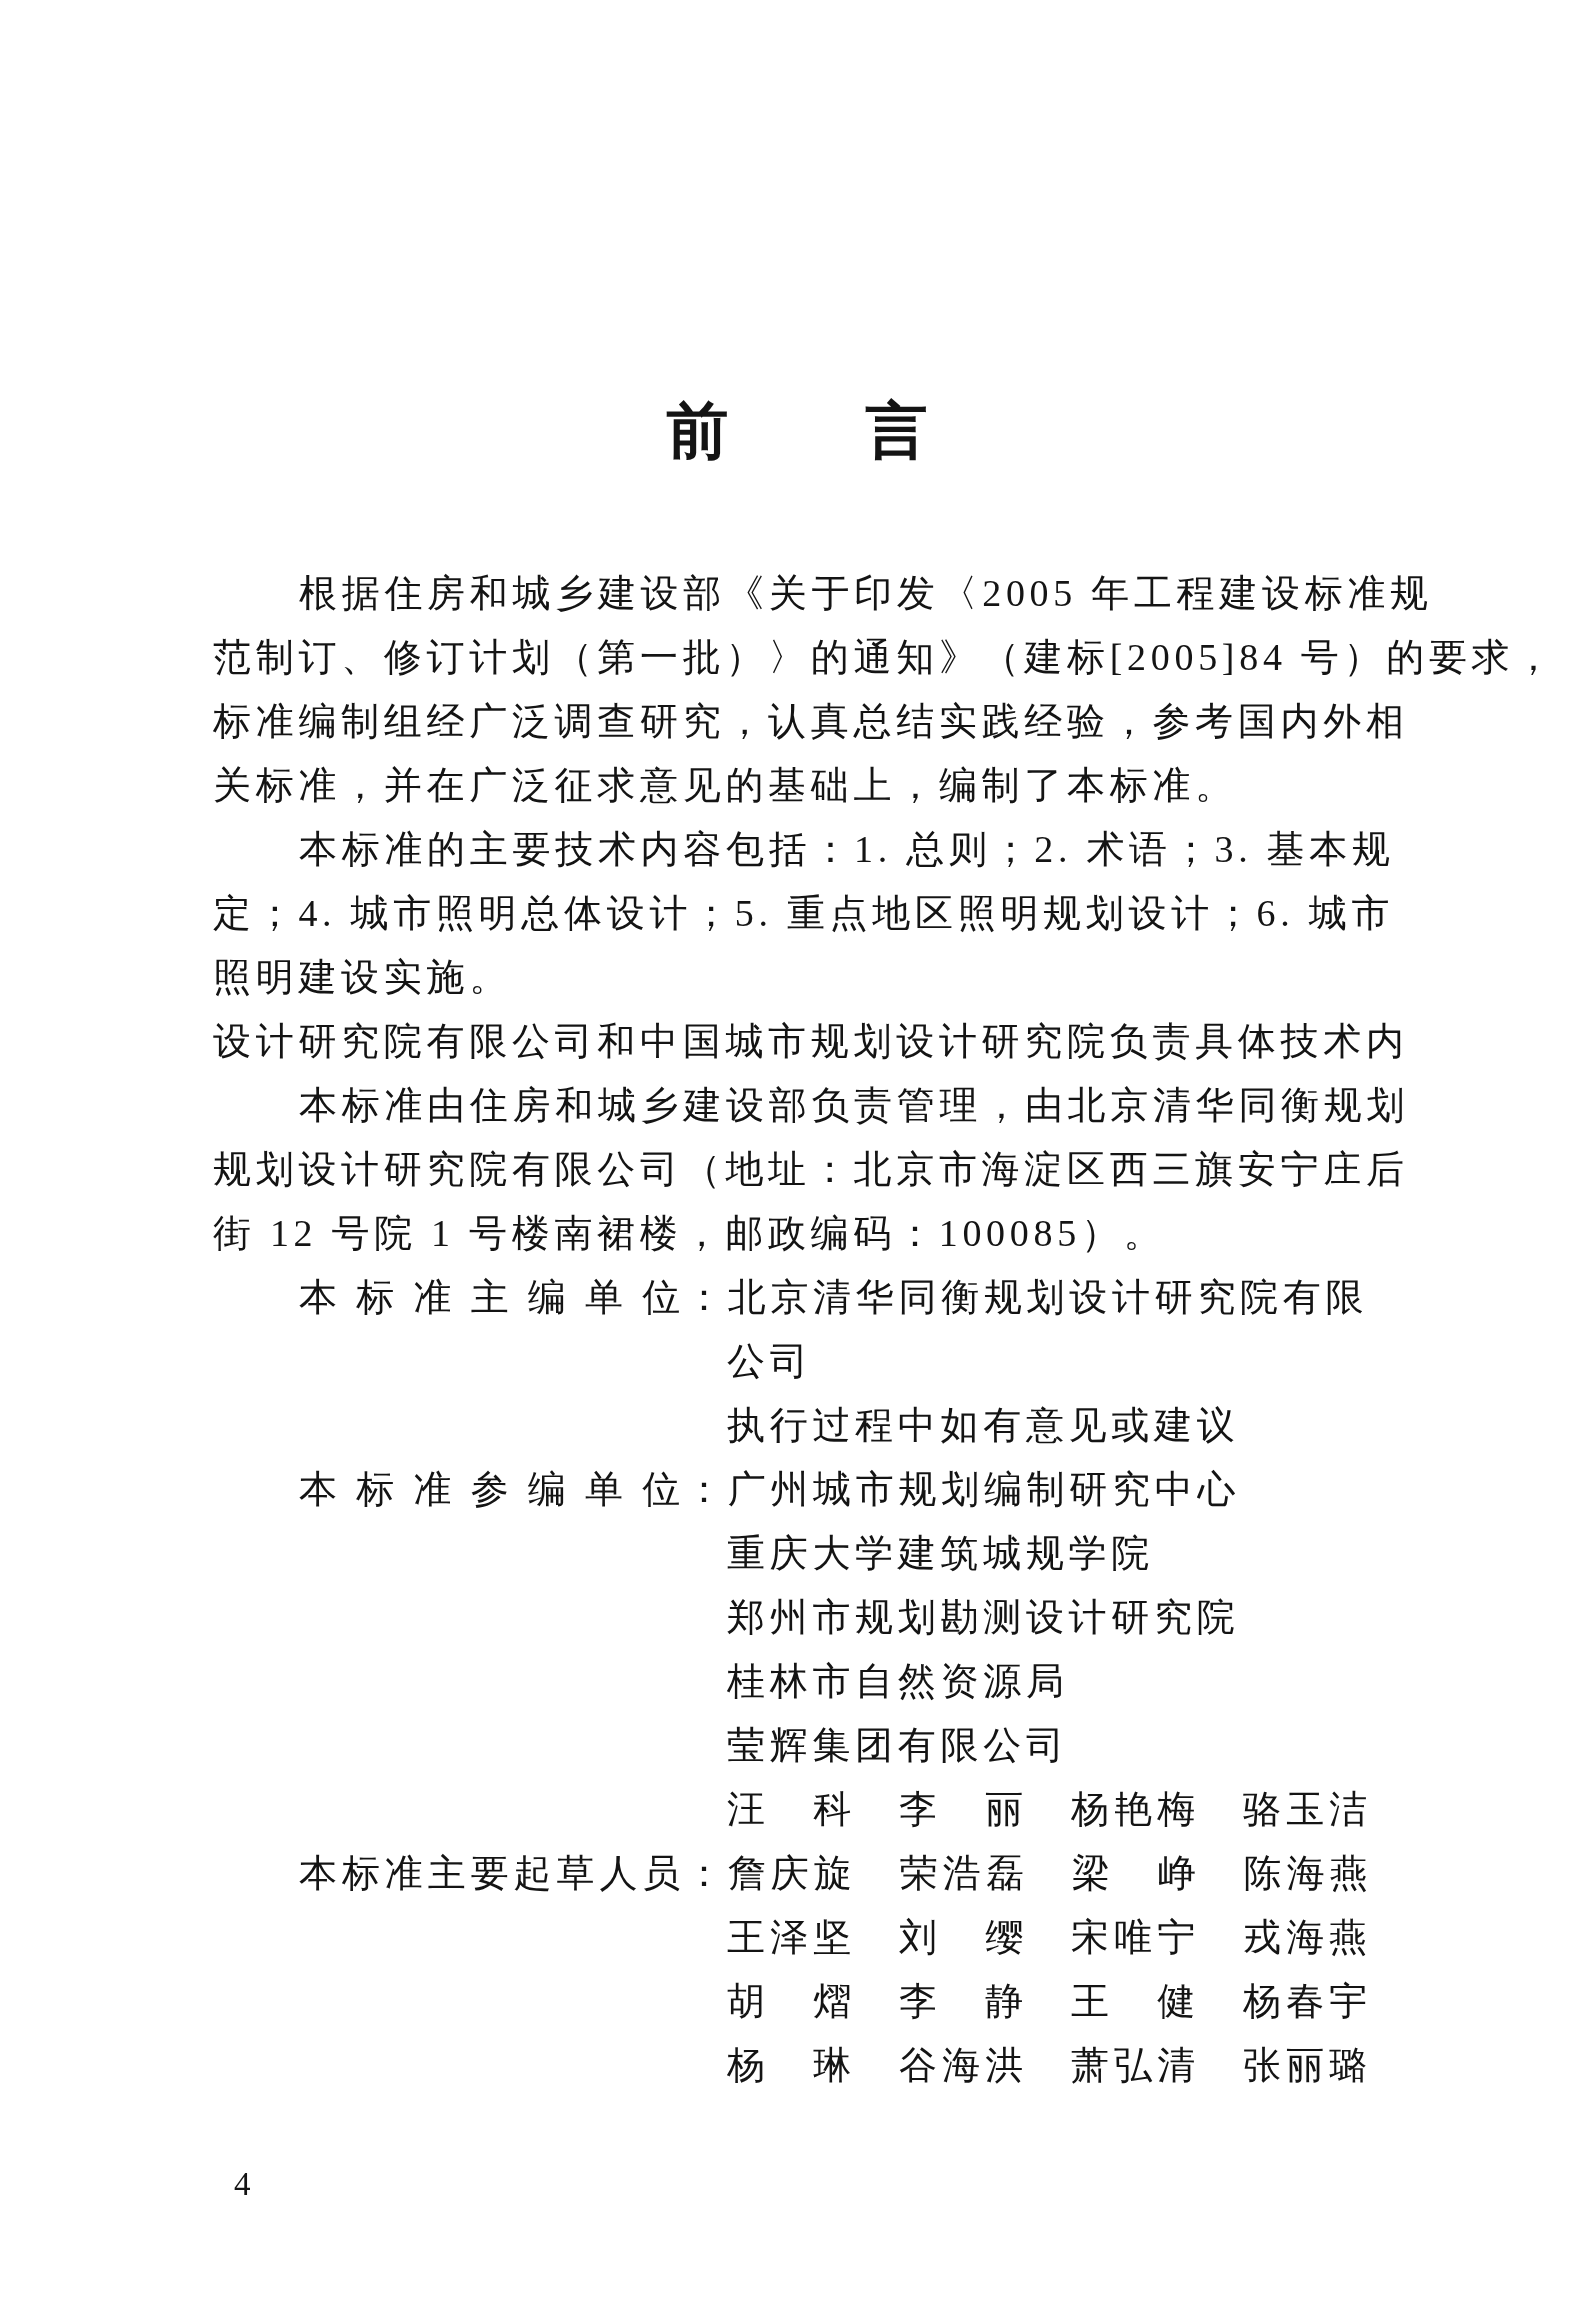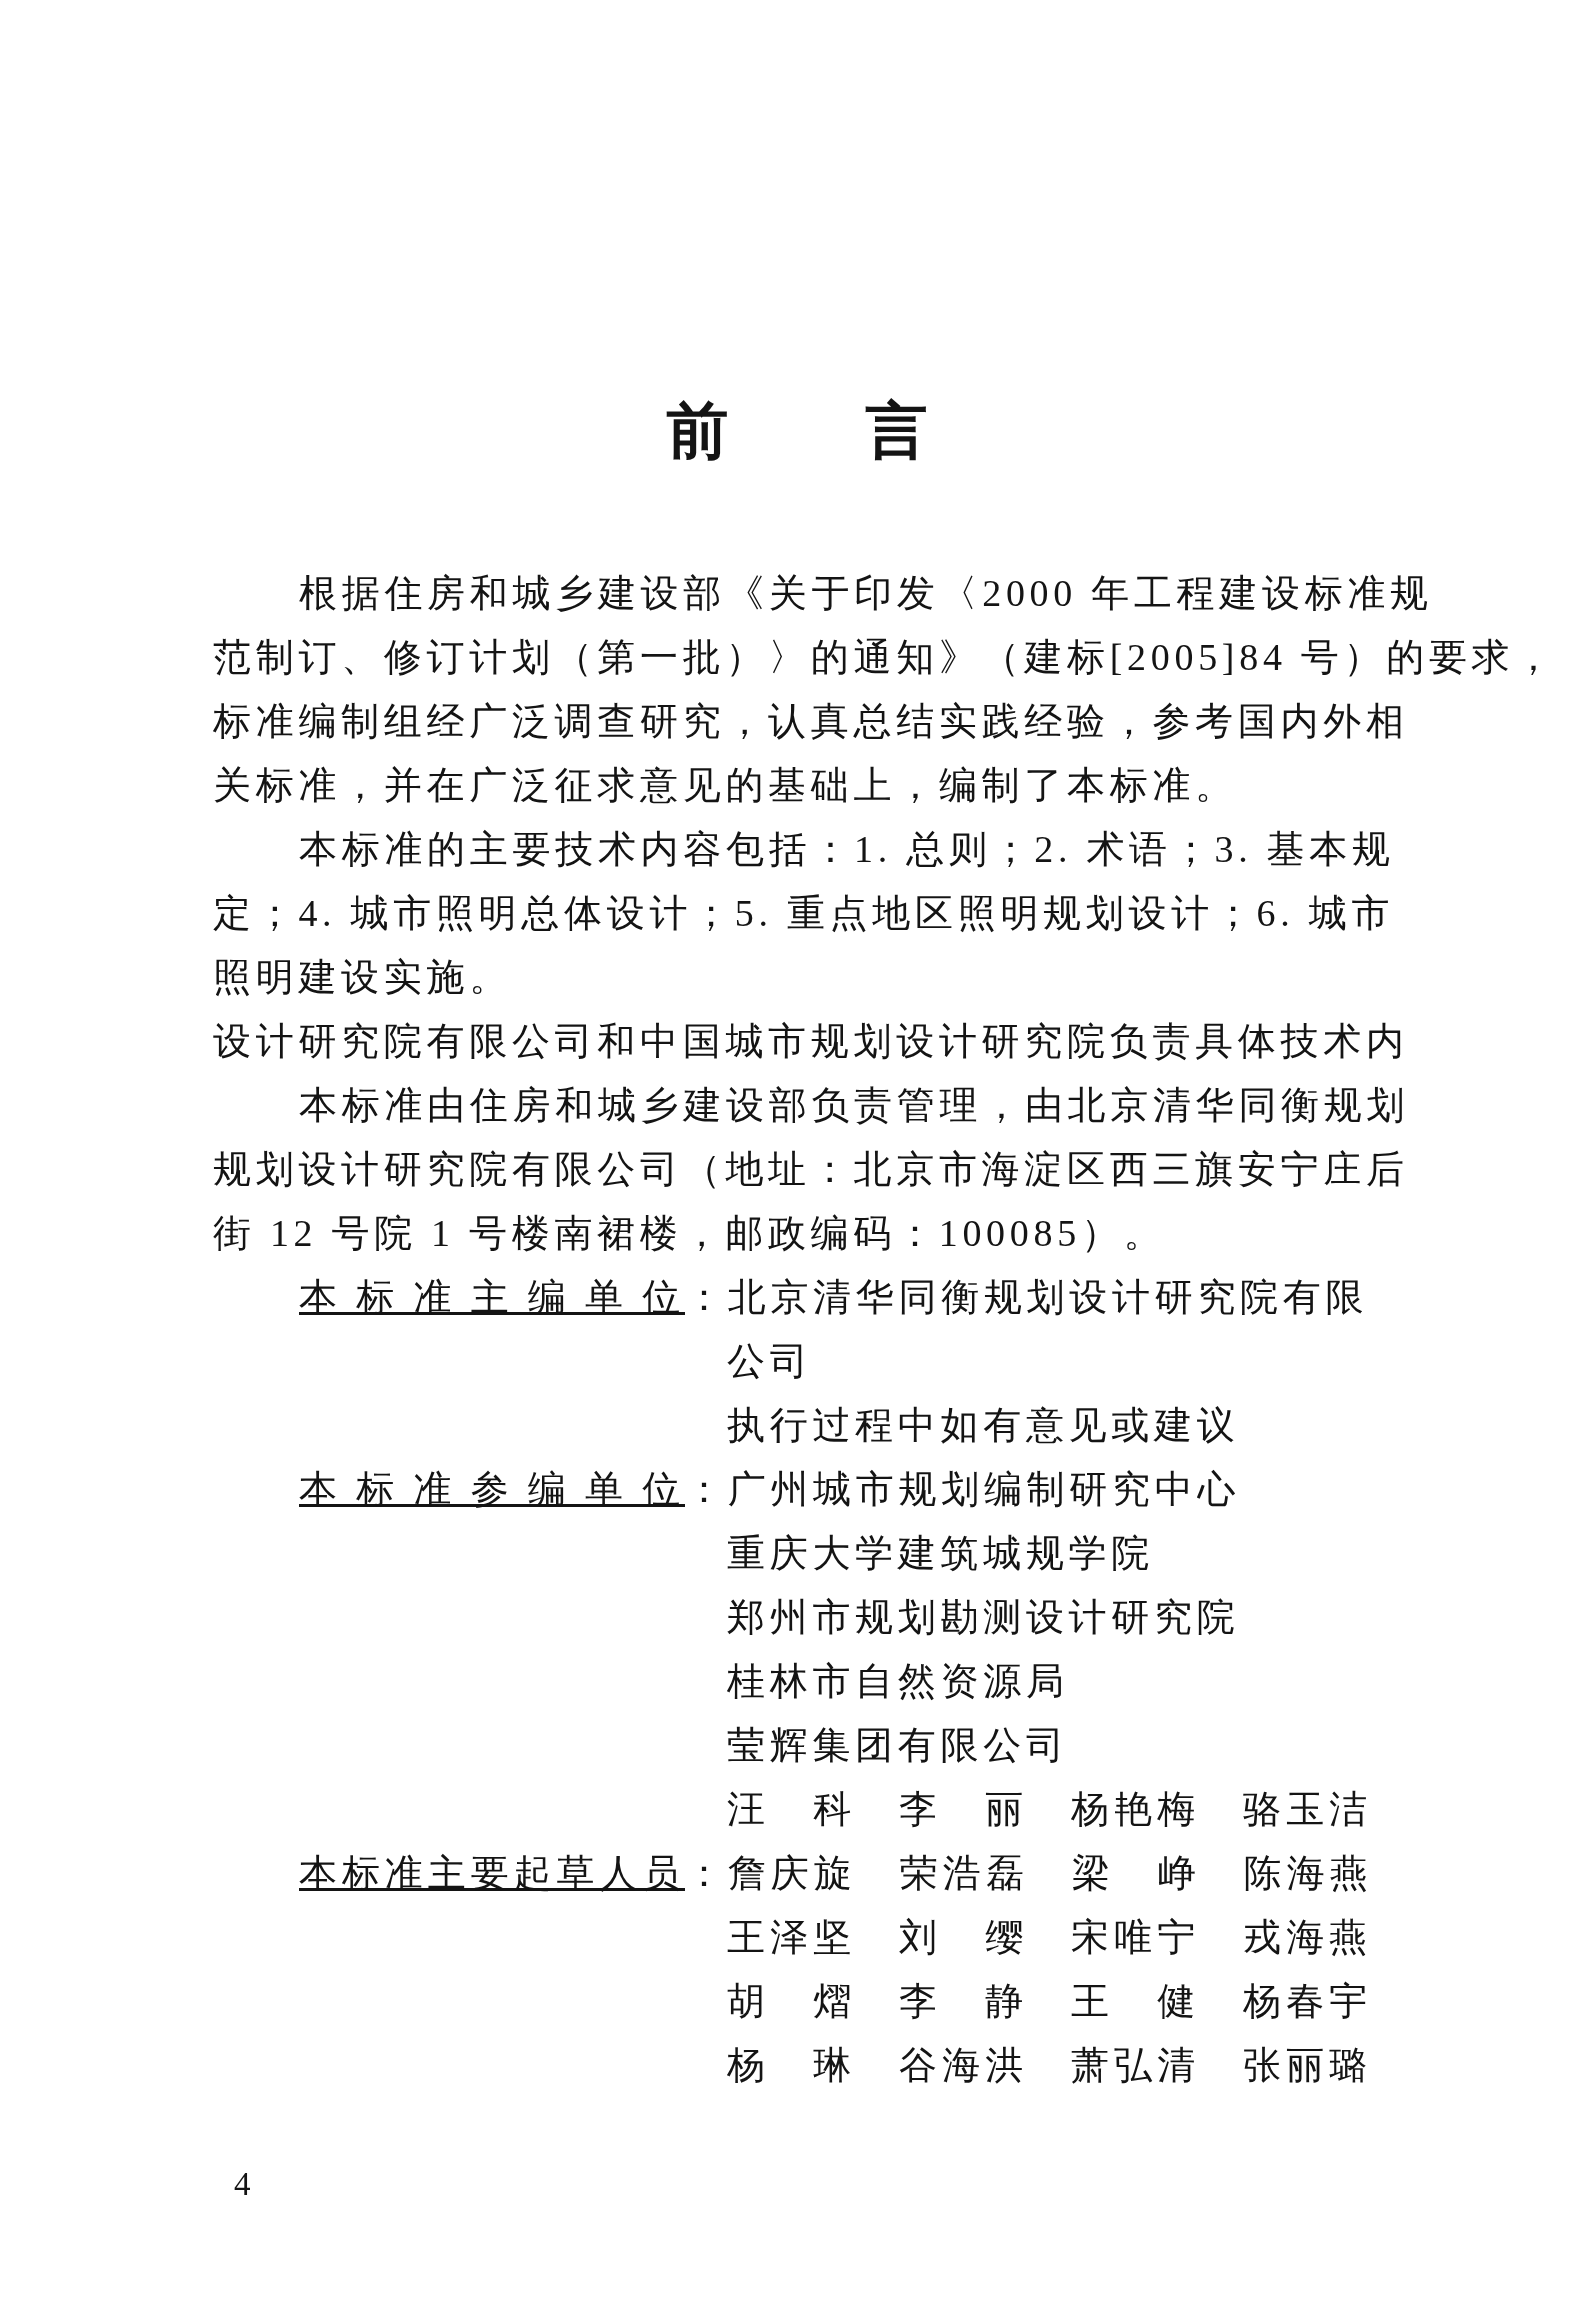--- a/index.html
+++ b/index.html
@@ -46,21 +46,20 @@
     white-space: nowrap;
   }
   .indent { padding-left: 86px; }
   .cont   { padding-left: 514px; }
   .cred-label {
     display: inline-block;
     width: 386px;
     text-align: justify;
     text-align-last: justify;
     vertical-align: top;
-    text-decoration: underline;
   }
   .name {
     display: inline-block;
     width: 129px;
     margin-right: 43px;
     text-align: justify;
     text-align-last: justify;
     vertical-align: top;
   }
   .name:last-child { margin-right: 0; }
@@ -76,21 +75,21 @@
 </head>
 <body>
 
 <div class="page">
   <h1 class="title">
     <span>前</span>
     <span>言</span>
   </h1>
 
   <div class="content" id="content">
-      <div class="line indent">根据住房和城乡建设部《关于印发〈2000 年工程建设标准规</div>
+      <div class="line indent">根据住房和城乡建设部《关于印发〈2005 年工程建设标准规</div>
       <div class="line">范制订、修订计划（第一批）〉的通知》（建标[2005]84 号）的要求，</div>
       <div class="line">标准编制组经广泛调查研究，认真总结实践经验，参考国内外相</div>
       <div class="line">关标准，并在广泛征求意见的基础上，编制了本标准。</div>
       <div class="line indent">本标准的主要技术内容包括：1. 总则；2. 术语；3. 基本规</div>
       <div class="line">定；4. 城市照明总体设计；5. 重点地区照明规划设计；6. 城市</div>
       <div class="line">照明建设实施。</div>
       <div class="line">设计研究院有限公司和中国城市规划设计研究院负责具体技术内</div>
       <div class="line indent">本标准由住房和城乡建设部负责管理，由北京清华同衡规划</div>
       <div class="line">规划设计研究院有限公司（地址：北京市海淀区西三旗安宁庄后</div>
       <div class="line">街 12 号院 1 号楼南裙楼，邮政编码：100085）。</div>

